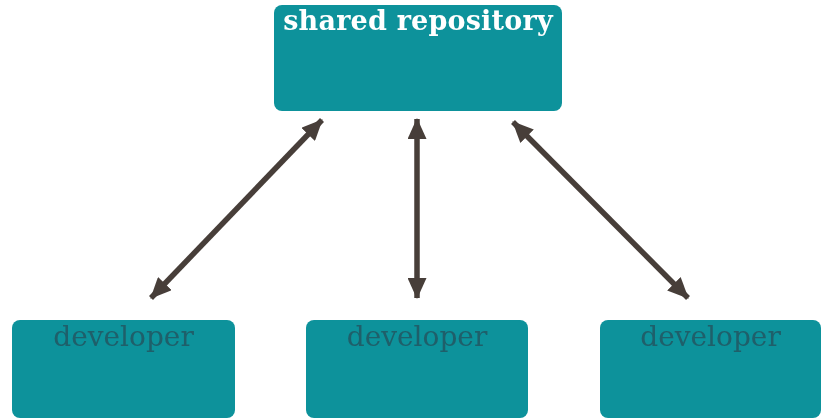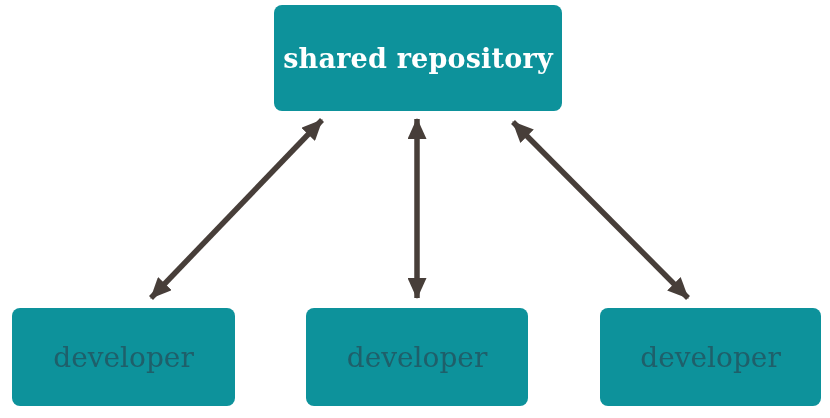--- a/index.html
+++ b/index.html
@@ -21,38 +21,38 @@
     top: 0;
     width: 830px;
     height: 418px;
     display: block;
   }
   .node {
     position: absolute;
     background: #0D929B;
     border-radius: 8px;
     display: flex;
-    align-items: center;
+    align-items: flex-start;
     justify-content: center;
     box-sizing: border-box;
   }
   .node-repo {
     left: 274px;
     top: 5px;
     width: 288px;
     height: 106px;
   }
   .node-repo .label {
     color: #ffffff;
     font-weight: bold;
     font-size: 27px;
     letter-spacing: 0.2px;
   }
   .node-dev {
-    top: 308px;
+    top: 320px;
     height: 98px;
   }
   .node-dev .label {
     color: #1F5F6A;
     font-size: 28px;
   }
   .node-dev1 { left: 12px;  width: 223px; }
   .node-dev2 { left: 306px; width: 222px; }
   .node-dev3 { left: 600px; width: 221px; }
 </style>

